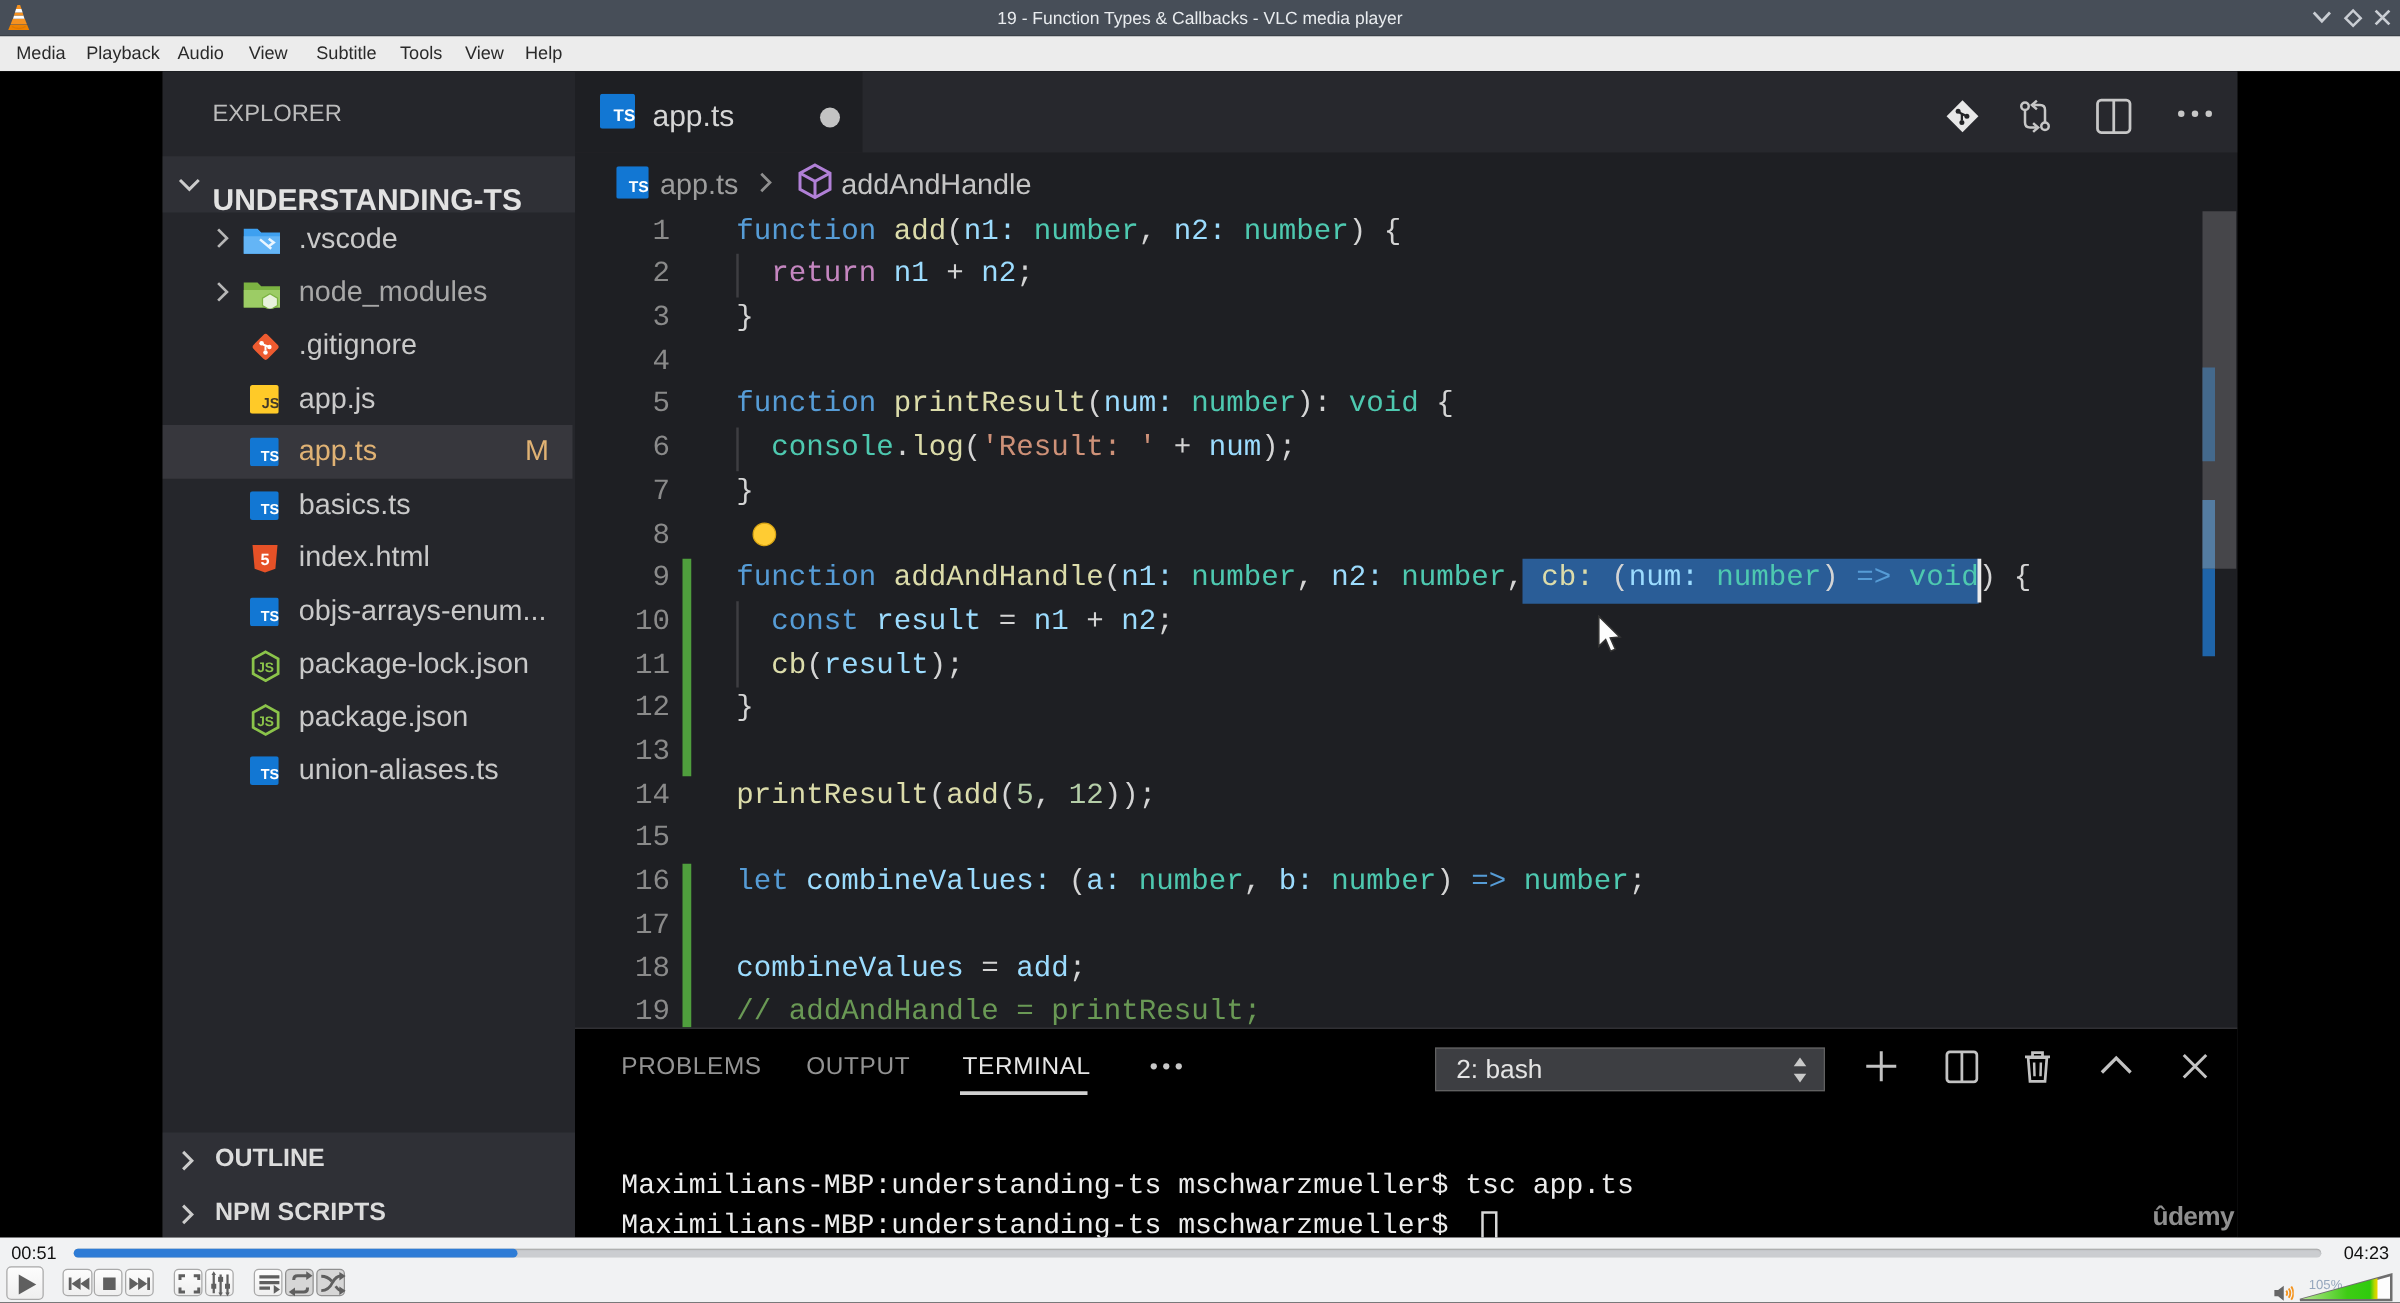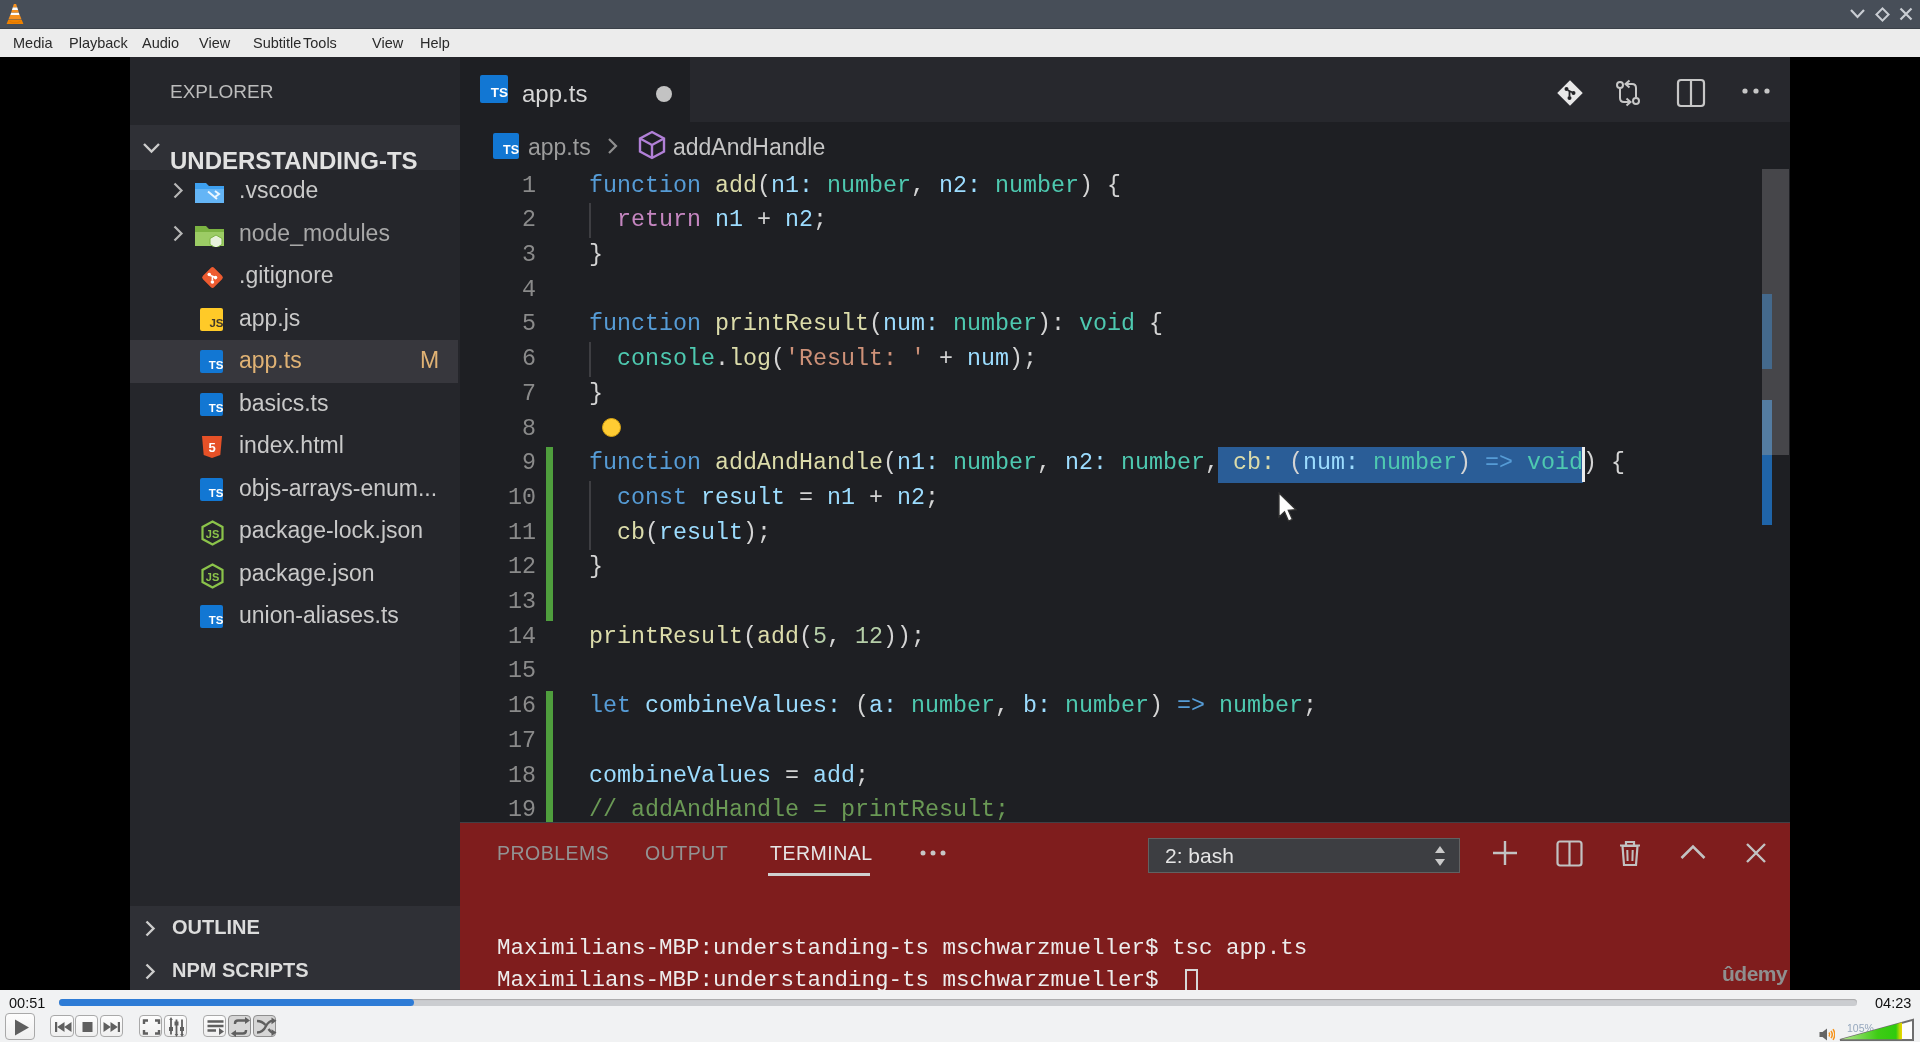--- a/index.html
+++ b/index.html
@@ -18,57 +18,58 @@
 .row .lbl { position:absolute; left:109px; top:7px; font-size:23px; color:#c9c9c9; white-space:nowrap; }
 .row .icon { position:absolute; left:70px; top:10px; }
 .row .chev { position:absolute; left:42px; top:11px; }
 
 #tabstrip { position:absolute; left:330px; top:0; width:1330px; height:65px; background:#27282d; }
 #tab1 { position:absolute; left:0; top:0; width:230px; height:65px; background:#1e1f23; }
 .codepre { position:absolute; font-family:"Liberation Mono",monospace; font-size:23.33px; line-height:34.7px; white-space:pre; }
 .k { color:#569cd6;text-align:right; } .f { color:#dcdcaa; } .v { color:#9cdcfe; } .t { color:#4ec9b0; }
 .r { color:#c586c0; } .s { color:#ce9178; } .n { color:#b5cea8; } .c { color:#6a9955; }
 
-#panel { position:absolute; left:330px; top:765px; width:1330px; height:168px; background:#7f1d1d; border-top:1.5px solid #404046; }
+#panel { position:absolute; left:330px; top:765px; width:1330px; height:168px; background:#000000; border-top:1.5px solid #404046; }
 .ptab { position:absolute; top:19px; font-size:19.5px; letter-spacing:0.5px; color:#939393; }
 
 #vlcbar { position:absolute; left:0; top:990px; width:1920px; height:52px; background:#f1f2f3; }
 .vbtn { position:absolute; border:1px solid #a9a9a9; border-radius:4px; background:linear-gradient(#fdfdfd,#efefef); }
 .vbtn.on { background:#d6d6d6; border-color:#8f8f8f; }
 .time { position:absolute; font-size:14.5px; color:#111; }
 </style>
 </head>
 <body>
 <div id="titlebar">
   <svg class="abs" style="left:6px;top:3px" width="18" height="22" viewBox="0 0 18 22">
     <polygon points="2.2,17 15.8,17 17.4,21 0.6,21" fill="#ef8200"></polygon>
     <polygon points="4.2,12 13.8,12 15.6,16.6 2.4,16.6" fill="#f59120"></polygon>
     <polygon points="5.2,9.4 12.8,9.4 13.6,12 4.4,12" fill="#fdfdfd"></polygon>
     <polygon points="5.9,7 12.1,7 12.8,9.4 5.2,9.4" fill="#f59120"></polygon>
     <polygon points="6.8,4.2 11.2,4.2 12.1,7 5.9,7" fill="#fdfdfd"></polygon>
     <polygon points="7.9,1 10.1,1 11.2,4.2 6.8,4.2" fill="#f59120"></polygon>
     <path d="M3.5,18.2 Q9,21.4 14.5,18.2" fill="none" stroke="#e07800" stroke-width="1.1"></path>
   </svg>
+  <div class="title">19 - Function Types &amp; Callbacks - VLC media player</div>
   <svg class="abs" style="left:1849px;top:8px" width="18" height="13" viewBox="0 0 18 13">
       <polyline points="2,2 8.5,9 15,2" fill="none" stroke="#c9cdd3" stroke-width="2.2"></polyline>
     </svg>
   <svg class="abs" style="left:1874px;top:6px" width="17" height="17" viewBox="0 0 17 17">
       <rect x="4.2" y="4.2" width="8.6" height="8.6" fill="none" stroke="#c9cdd3" stroke-width="2" transform="rotate(45 8.5 8.5)"></rect>
     </svg>
   <svg class="abs" style="left:1898px;top:6px" width="16" height="16" viewBox="0 0 16 16">
       <path d="M2.5,2.5 L13.5,13.5 M13.5,2.5 L2.5,13.5" stroke="#c9cdd3" stroke-width="2.2"></path>
     </svg>
 </div>
 <div id="menubar">
   <span style="left:13px">Media</span>
   <span style="left:69px">Playback</span>
   <span style="left:142px">Audio</span>
   <span style="left:199px">View</span>
   <span style="left:253px">Subtitle</span>
-  <span style="left:303px">Tools</span>
+  <span style="left:320px">Tools</span>
   <span style="left:372px">View</span>
   <span style="left:420px">Help</span>
 </div>
 <div id="video">
     <div id="vsc">
   <div id="sidebar">
     <div class="abs" style="left:40px;top:24px;font-size:19px;color:#bcbcbc">EXPLORER</div>
     <div class="secthead" style="top:68px;height:45px">
       <svg class="abs" style="left:12px;top:17px" width="19" height="12" viewBox="0 0 19 12">
             <polyline points="2,2 9.5,9.5 17,2" fill="none" stroke="#cccccc" stroke-width="2.4"></polyline>

